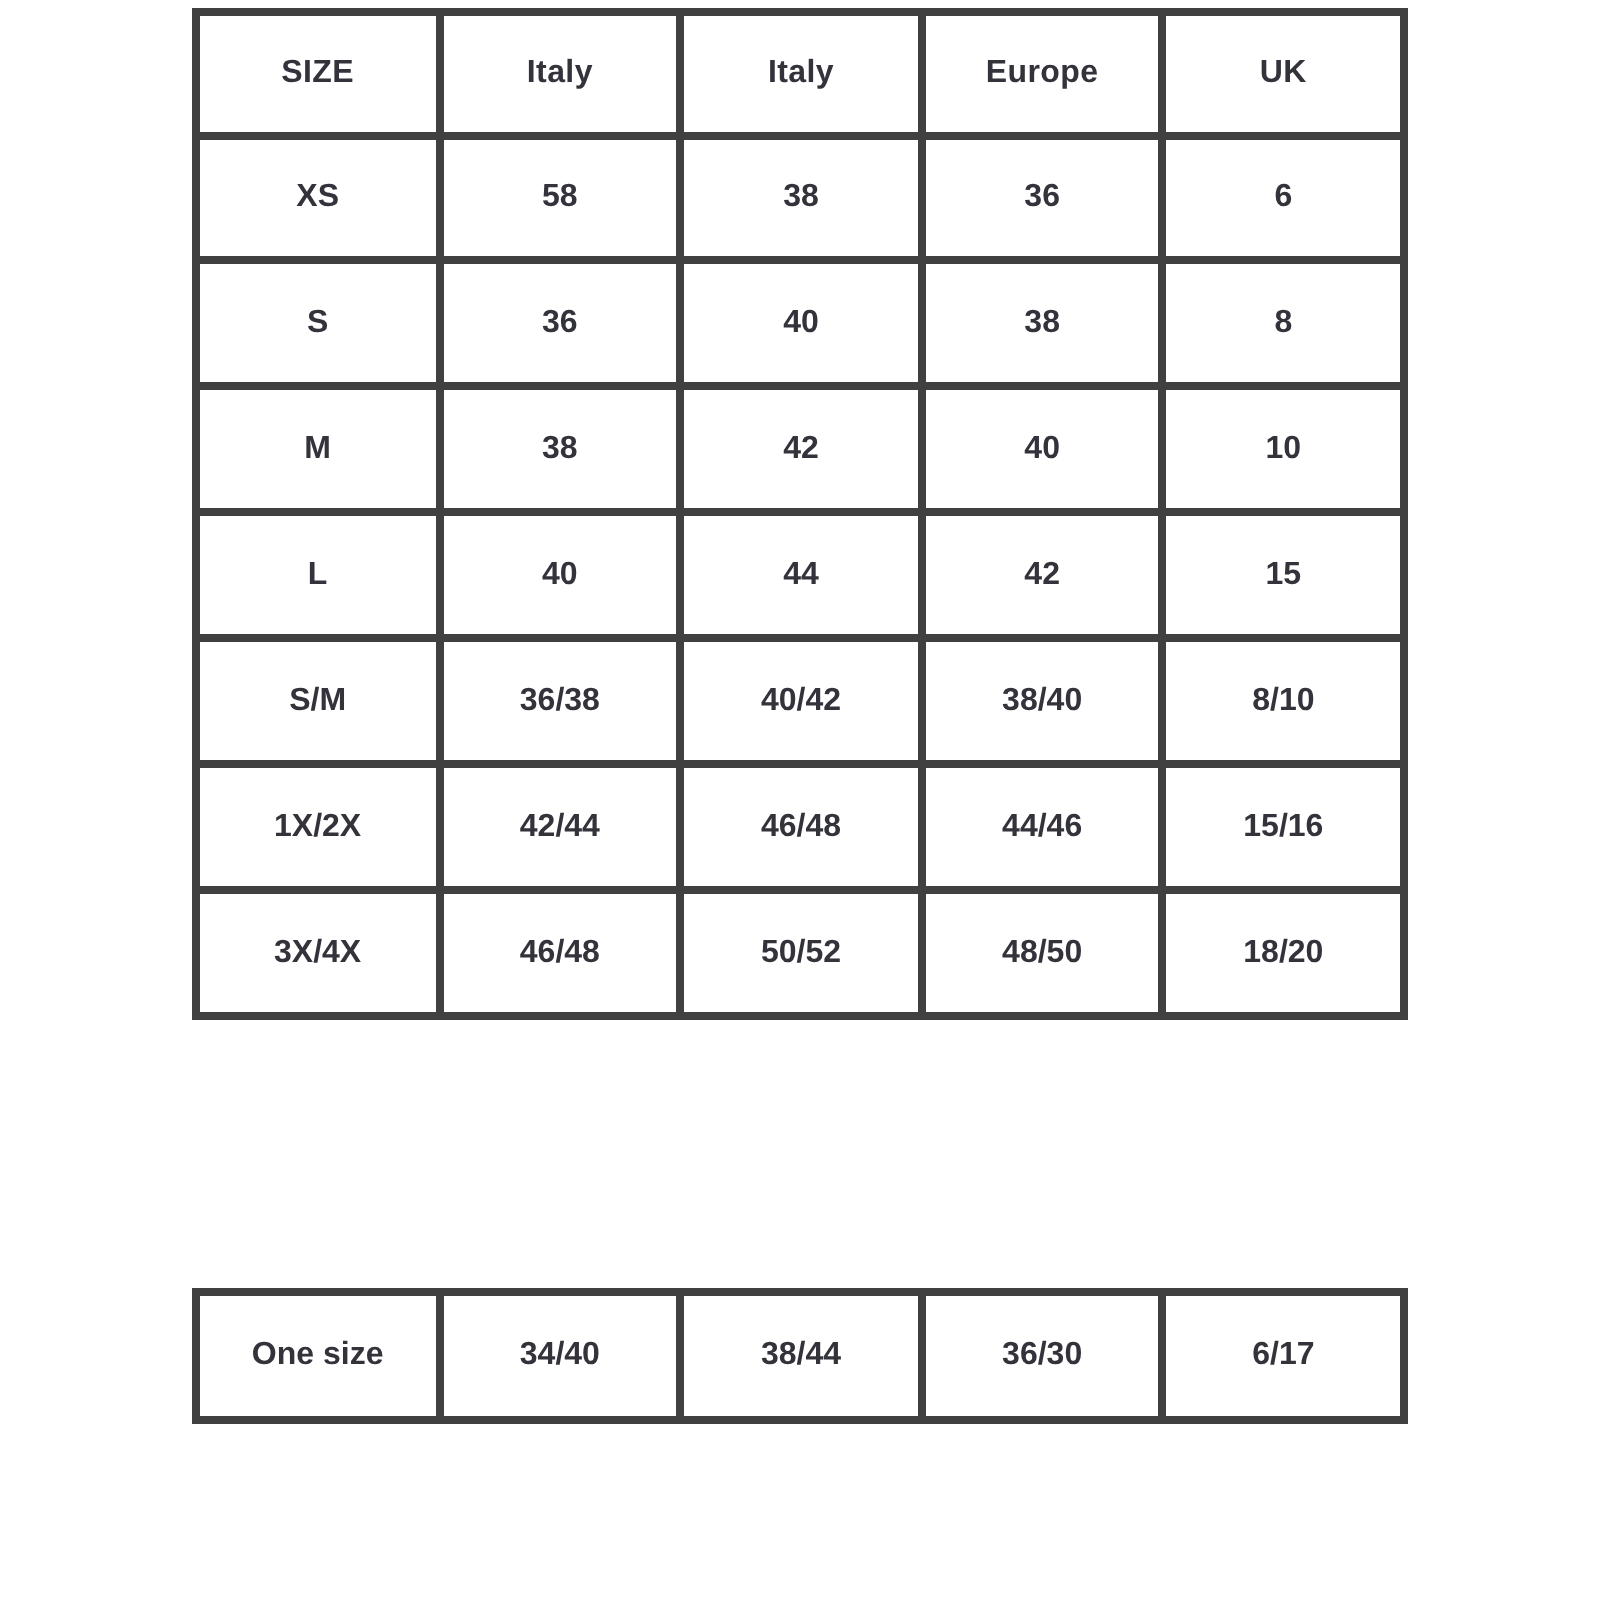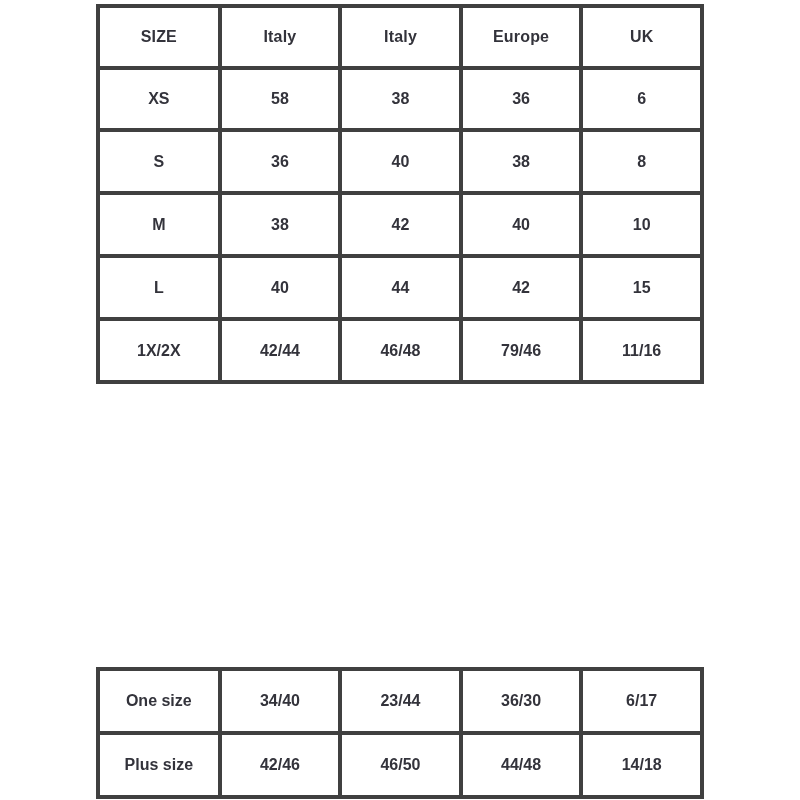--- a/index.html
+++ b/index.html
@@ -19,21 +19,21 @@
     width: 800px;
     height: 800px;
     box-sizing: border-box;
   }
   .table-wrap {
     position: absolute;
     left: 96px;
     width: 608px;
   }
   #main-table-wrap { top: 4px; }
-  #secondary-table-wrap { top: 667px; }
+  #secondary-table-wrap { top: 644px; }
 
   table.size-table {
     border-collapse: collapse;
     width: 608px;
     table-layout: fixed;
   }
   table.size-table td,
   table.size-table th {
     border: 4px solid #404040;
     text-align: center;
@@ -114,51 +114,58 @@
           <td class="data-cell">10</td>
         </tr>
         <tr>
           <td class="row-label">L</td>
           <td class="data-cell">40</td>
           <td class="data-cell">44</td>
           <td class="data-cell">42</td>
           <td class="data-cell">15</td>
         </tr>
         <tr>
+          <td class="row-label">S/M</td>
+          <td class="data-cell">36/38</td>
+          <td class="data-cell">40/42</td>
+          <td class="data-cell">38/40</td>
+          <td class="data-cell">8/10</td>
+        </tr>
+        <tr>
           <td class="row-label">1X/2X</td>
           <td class="data-cell">42/44</td>
           <td class="data-cell">46/48</td>
-          <td class="data-cell">79/46</td>
-          <td class="data-cell">11/16</td>
+          <td class="data-cell">44/46</td>
+          <td class="data-cell">15/16</td>
+        </tr>
+        <tr>
+          <td class="row-label">3X/4X</td>
+          <td class="data-cell">46/48</td>
+          <td class="data-cell">50/52</td>
+          <td class="data-cell">48/50</td>
+          <td class="data-cell">18/20</td>
         </tr>
       </tbody>
     </table>
   </div>
 
   <div class="table-wrap" id="secondary-table-wrap">
     <table class="size-table" id="secondary-table">
       <colgroup>
         <col class="c-label">
         <col class="c-data">
         <col class="c-data">
         <col class="c-data">
         <col class="c-data">
       </colgroup>
       <tbody>
         <tr>
           <td class="row-label">One size</td>
           <td class="data-cell">34/40</td>
-          <td class="data-cell">23/44</td>
+          <td class="data-cell">38/44</td>
           <td class="data-cell">36/30</td>
           <td class="data-cell">6/17</td>
-        </tr>
-        <tr>
-          <td class="row-label">Plus size</td>
-          <td class="data-cell">42/46</td>
-          <td class="data-cell">46/50</td>
-          <td class="data-cell">44/48</td>
-          <td class="data-cell">14/18</td>
         </tr>
       </tbody>
     </table>
   </div>
 
 </div>
 
 </body></html>

